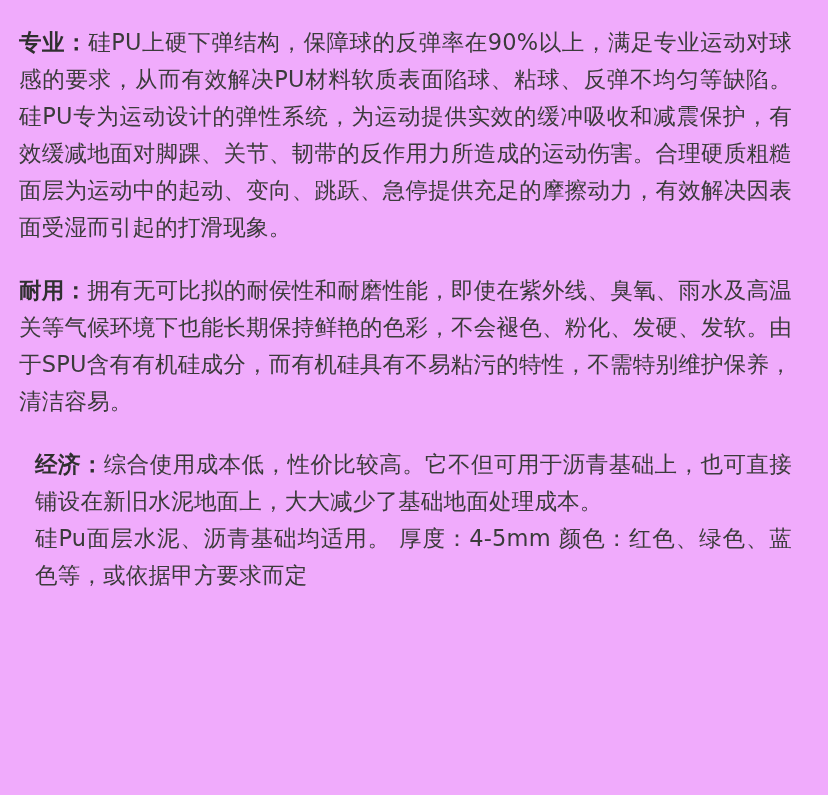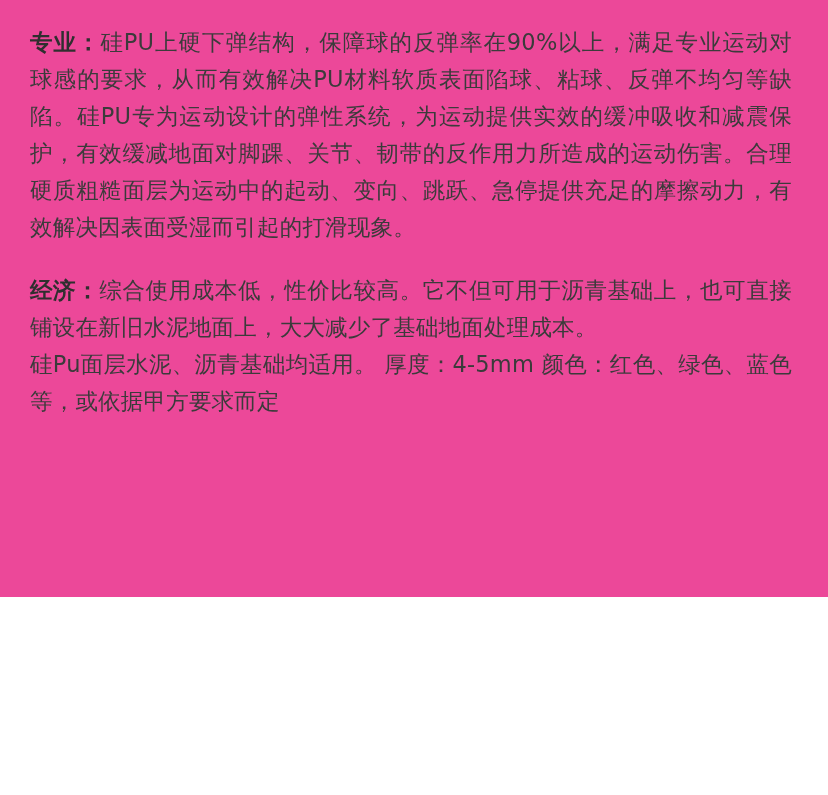--- a/index.html
+++ b/index.html
@@ -10,29 +10,30 @@
   body {
     width: 828px;
     height: 795px;
     font-family: "DejaVu Sans", "Liberation Sans", sans-serif;
     color: #3a3a3a;
     overflow: hidden;
   }
   .page {
     box-sizing: border-box;
     width: 828px;
-    height: 597px;
-    padding: 24px 36px 10px 30px;
-    background: #ec4899;
+    height: 795px;
+    padding: 24px 36px 10px 19px;
+    background: #f0abfc;
   }
   .section {
     margin-bottom: 26px;
   }
   .section:last-child {
     margin-bottom: 0;
+    margin-left: 16px;
   }
   .para {
     font-size: 22.5px;
     line-height: 37px;
     letter-spacing: 0.2px;
     text-align: justify;
     color: #3b3b3b;
     margin: 0;
   }
   .lead {
@@ -45,20 +46,23 @@
 </style>
 </head>
 <body>
 
 <div class="page">
 
   <div class="section">
     <p class="para"><span class="lead">专业</span><span class="lead">：</span><span>硅PU上硬下弹结构，保障球的反弹率在90%以上，满足专业运动对球感的要求，从而有效解决PU材料软质表面陷球、粘球、反弹不均匀等缺陷。硅PU专为运动设计的弹性系统，为运动提供实效的缓冲吸收和减震保护，有效缓减地面对脚踝、关节、韧带的反作用力所造成的运动伤害。合理硬质粗糙面层为运动中的起动、变向、跳跃、急停提供充足的摩擦动力，有效解决因表面受湿而引起的打滑现象。</span></p>
   </div>
 
+  <div class="section">
+    <p class="para"><span class="lead">耐用</span><span class="lead">：</span><span>拥有无可比拟的耐侯性和耐磨性能，即使在紫外线、臭氧、雨水及高温关等气候环境下也能长期保持鲜艳的色彩，不会褪色、粉化、发硬、发软。由于SPU含有有机硅成分，而有机硅具有不易粘污的特性，不需特别维护保养，清洁容易。</span></p>
+  </div>
 
 
   <div class="section">
     <p class="para"><span class="lead">经济</span><span class="lead">：</span><span>综合使用成本低，性价比较高。它不但可用于沥青基础上，也可直接铺设在新旧水泥地面上，大大减少了基础地面处理成本。</span></p>
     <p class="para para-extra">硅Pu面层水泥、沥青基础均适用。 厚度：4-5mm 颜色：红色、绿色、蓝色等，或依据甲方要求而定</p>
   </div>
 
 </div>
 
 </body></html>

